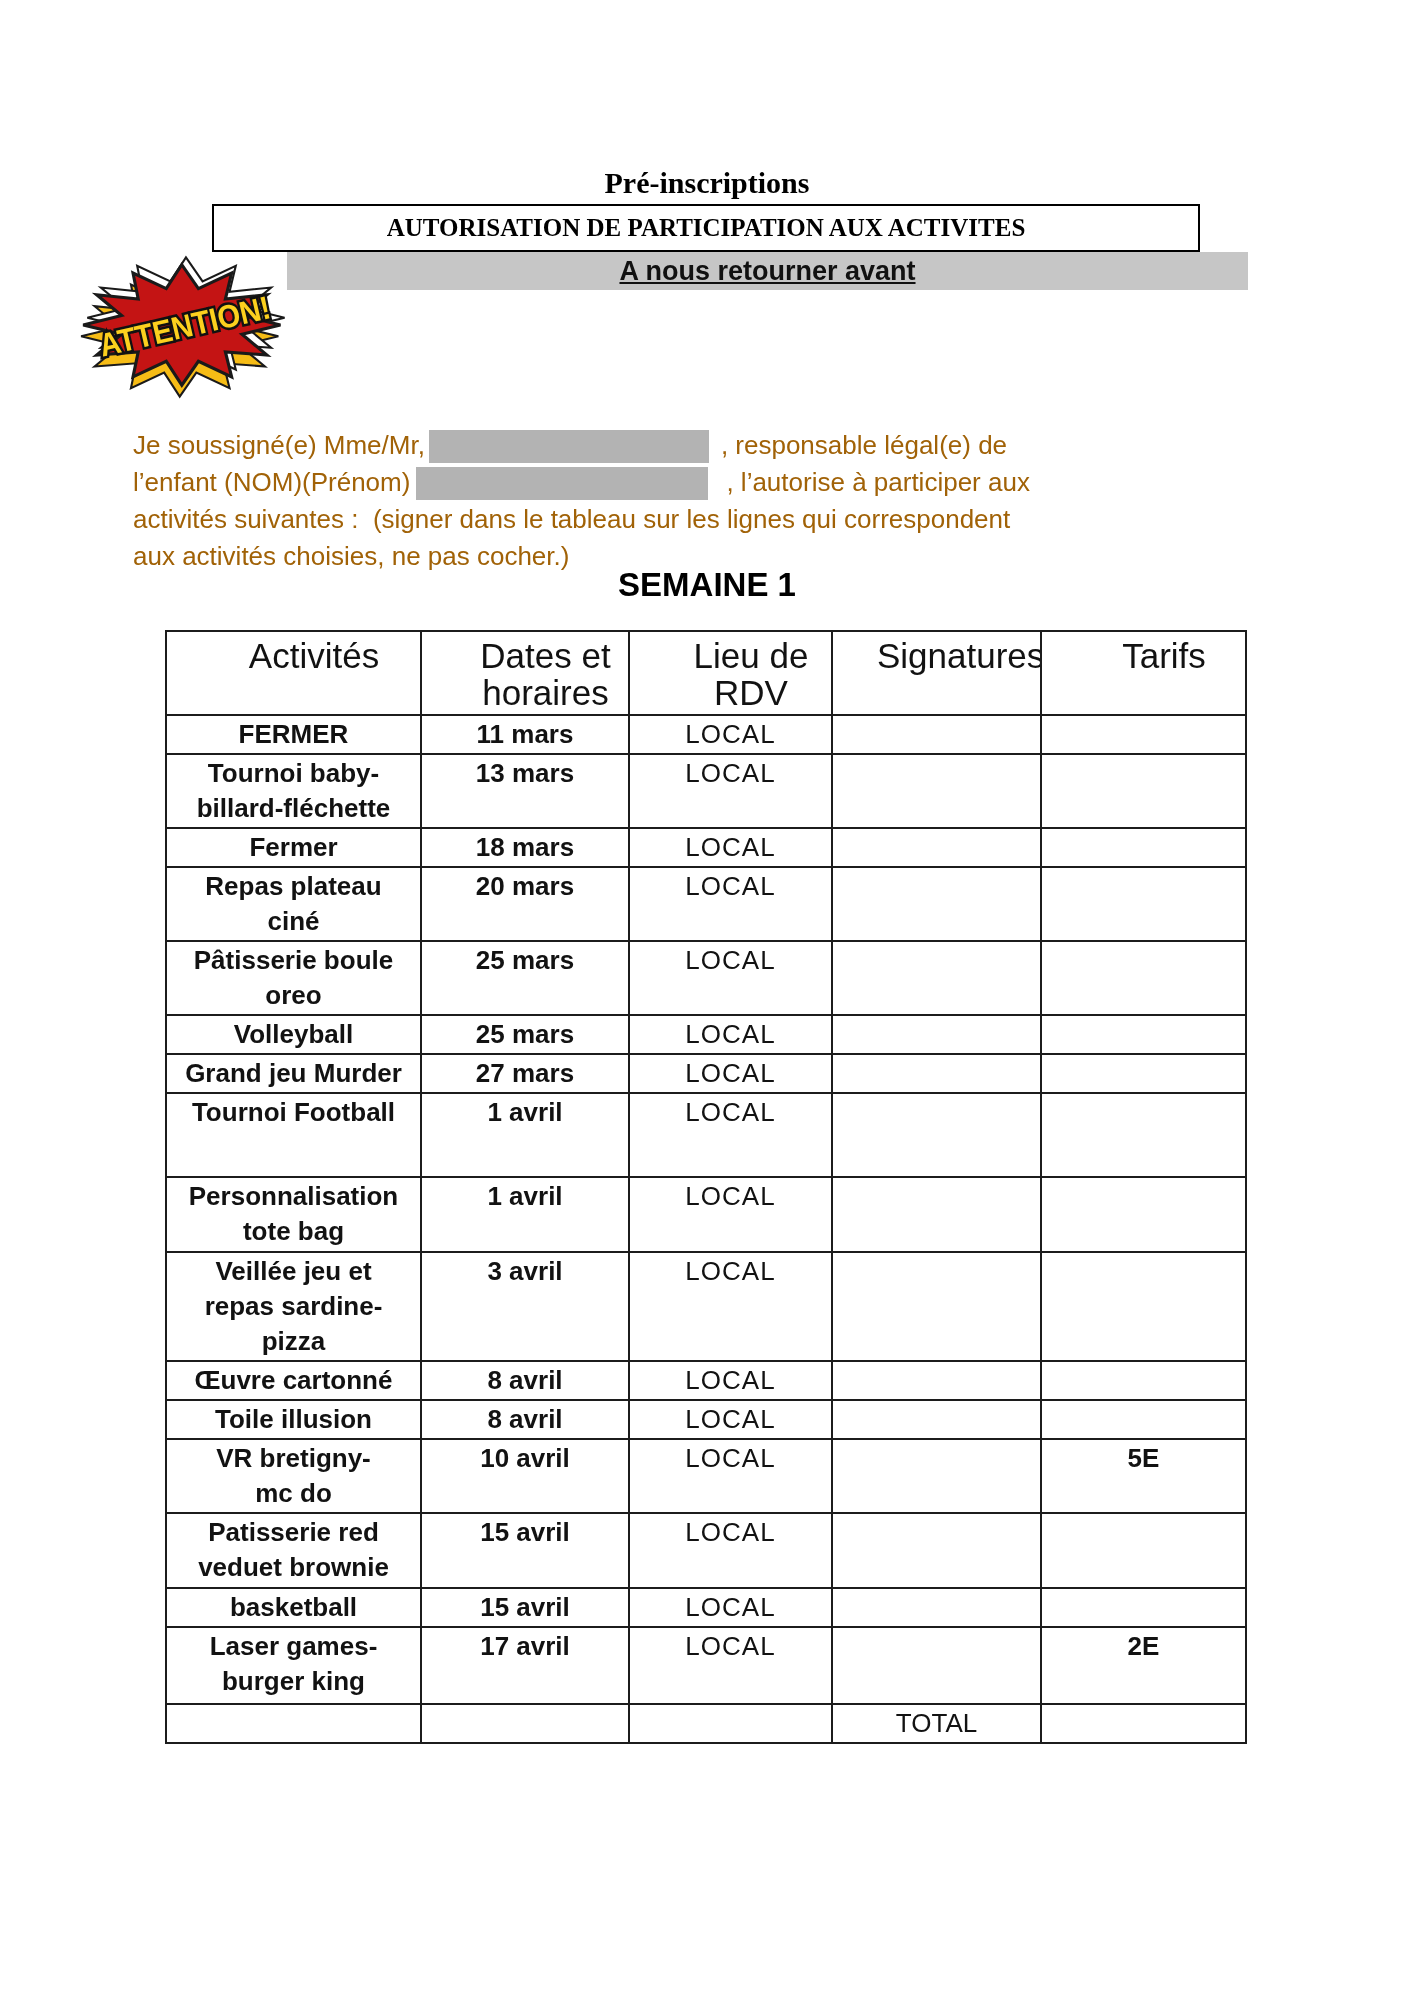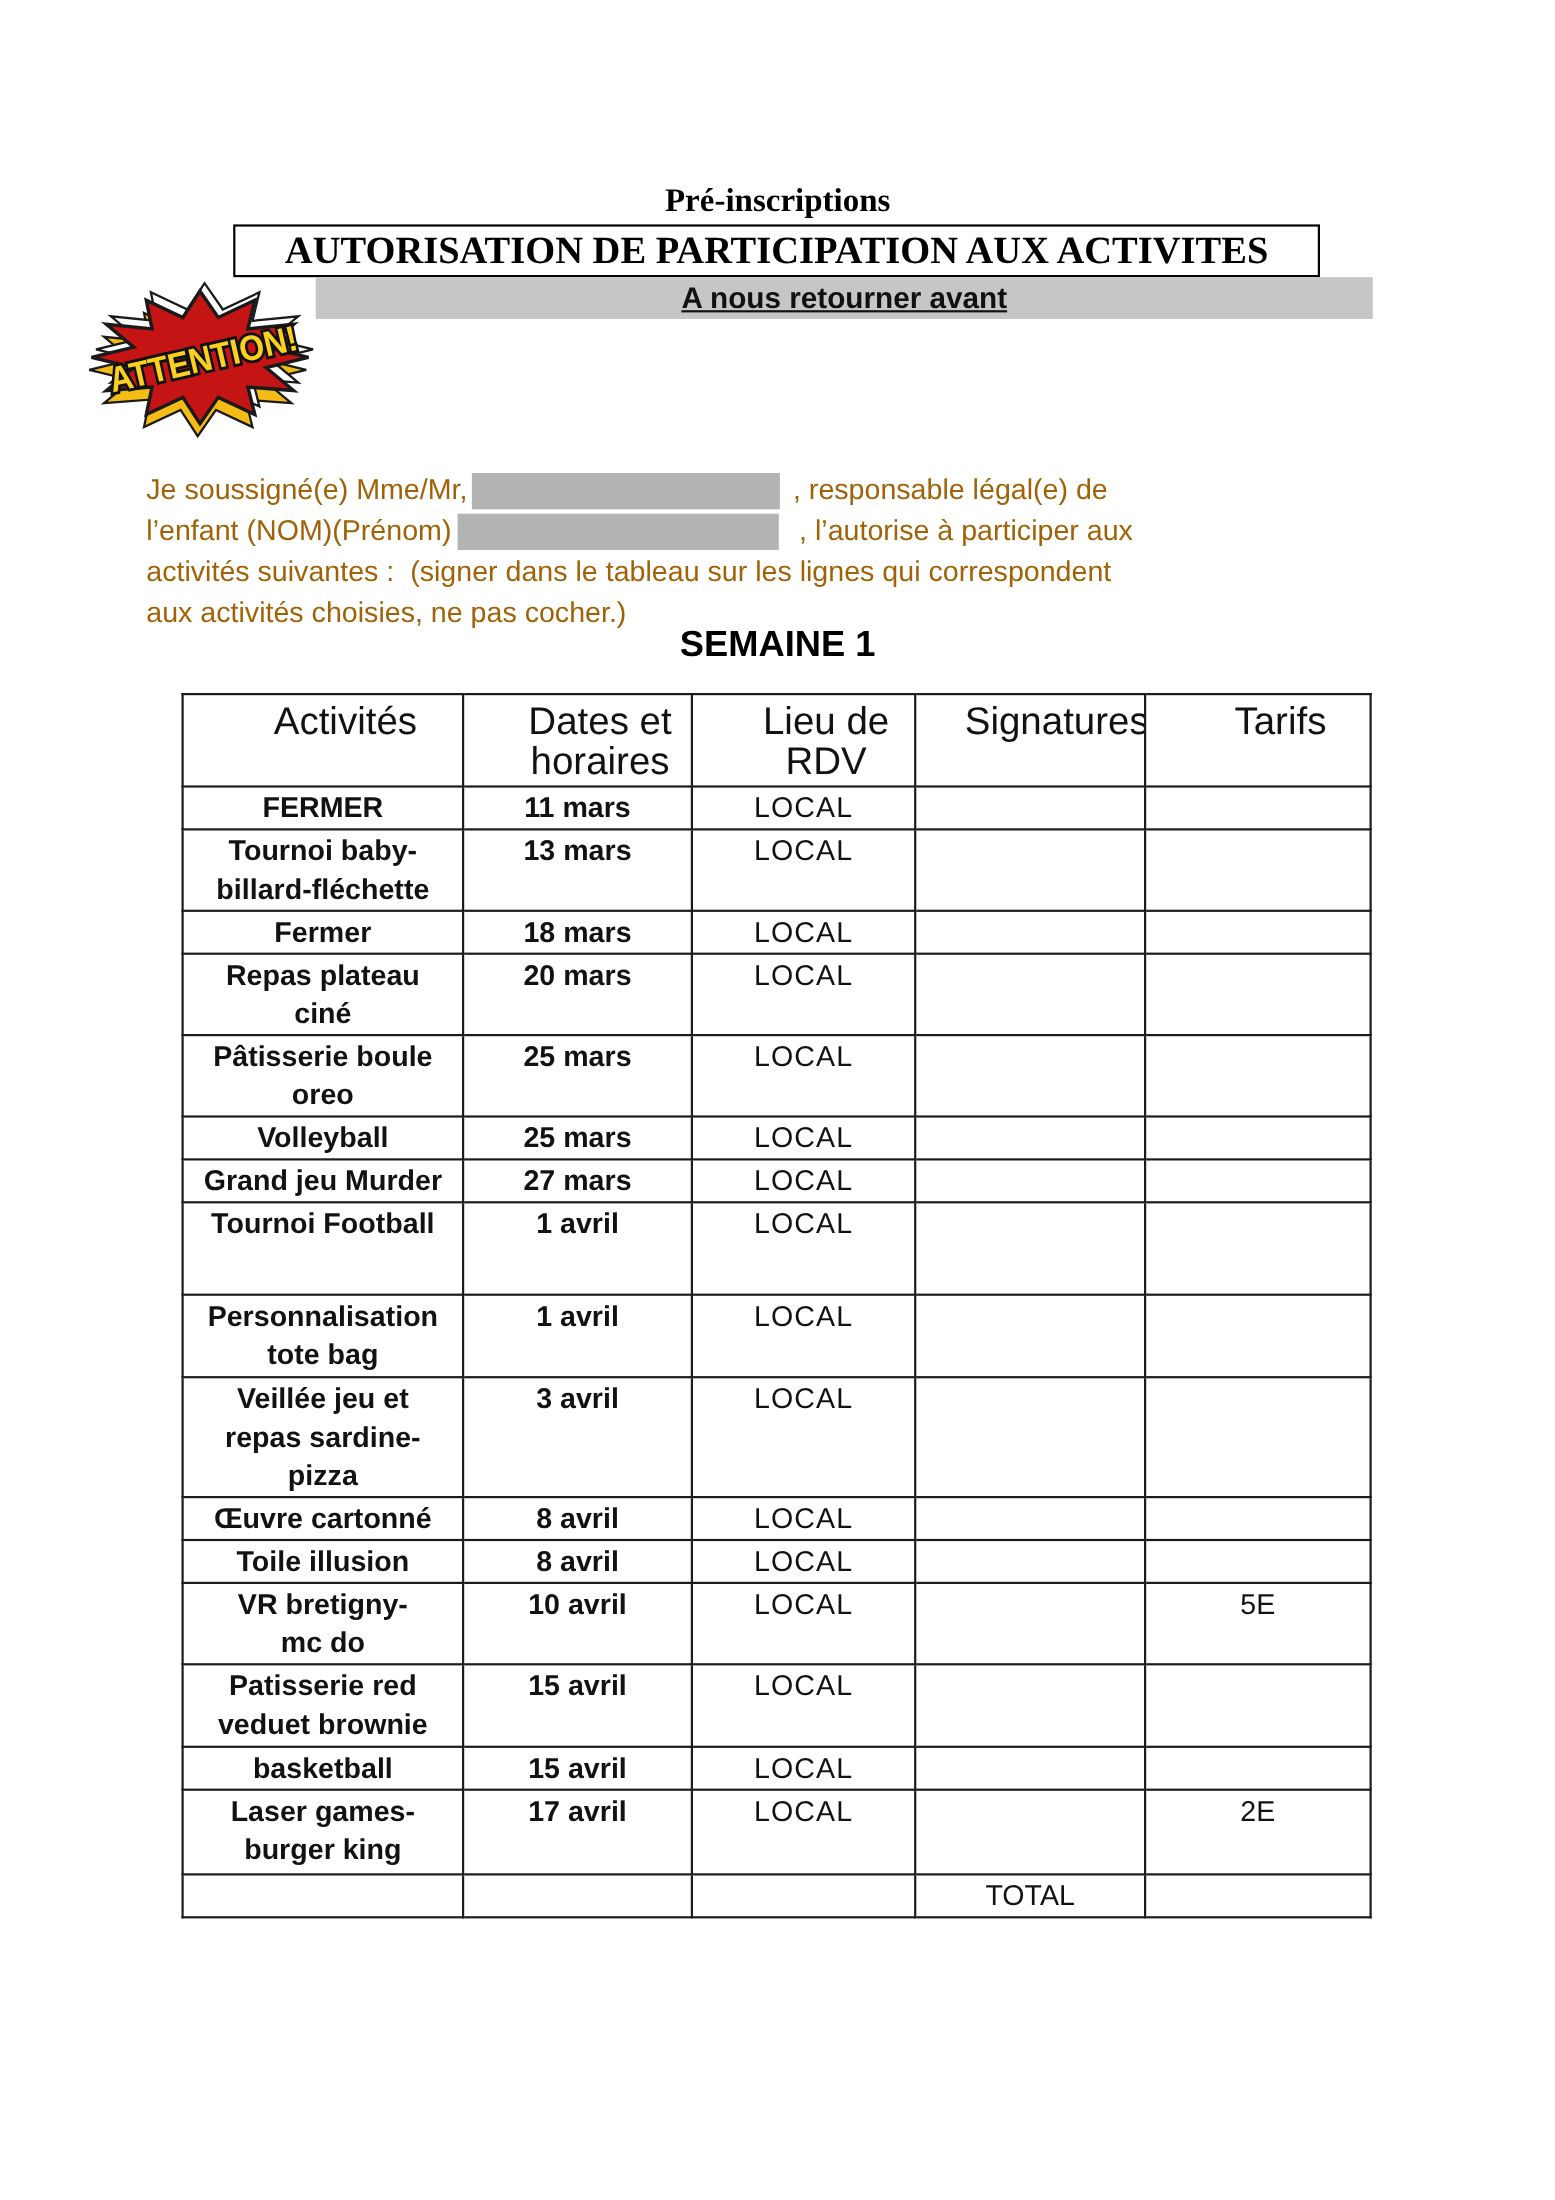--- a/index.html
+++ b/index.html
@@ -4,21 +4,21 @@
 <style>
   html,body{margin:0;padding:0;background:#ffffff;}
   .page{position:relative;width:1414px;height:2000px;background:#fff;
         font-family:"Liberation Sans",sans-serif;color:#161616;overflow:hidden;}
 
   .pre-title{position:absolute;top:166px;left:0;width:100%;text-align:center;
              font-family:"Liberation Serif",serif;font-weight:bold;font-size:30px;color:#000;}
 
   .title-box{position:absolute;left:212px;top:204px;width:984px;height:44px;
              border:2px solid #000;background:#fff;display:flex;align-items:center;justify-content:center;
-             font-family:"Liberation Serif",serif;font-weight:bold;font-size:35px;color:#000;white-space:nowrap;}
+             font-family:"Liberation Serif",serif;font-weight:bold;font-size:25px;color:#000;white-space:nowrap;}
 
   .banner{position:absolute;left:287px;top:252px;width:961px;height:38px;
           background:var(--banner-gray,#c6c6c6);display:flex;align-items:center;justify-content:center;
           font-weight:bold;font-size:27px;color:#111;text-decoration:underline;}
 
   .attention{position:absolute;left:78px;top:254px;width:218px;height:146px;}
   .burst-yellow{fill:var(--burst-yellow,#f6bc16);stroke:#1a1a1a;stroke-width:2;}
   .burst-white{fill:#ffffff;stroke:#1a1a1a;stroke-width:2;}
   .burst-red{fill:var(--burst-red,#c41414);stroke:#1a1a1a;stroke-width:3;}
   .burst-text{font-family:"Liberation Sans",sans-serif;font-weight:bold;font-size:31px;
@@ -35,21 +35,21 @@
 
   table.activities{position:absolute;left:165px;top:630px;width:1080px;
                    border-collapse:collapse;table-layout:fixed;color:#121212;}
   .activities th,.activities td{border:2px solid #1c1c1c;text-align:center;vertical-align:top;
                    white-space:pre-line;padding:1px 3px;overflow:hidden;}
   .activities th{font-weight:normal;font-size:35px;line-height:37px;height:76px;padding-top:5px;padding-left:44px;}
   .activities td{font-size:26px;line-height:35px;}
   td.col-activity{font-weight:bold;border-radius:18px;}
   td.col-date{font-weight:bold;}
   td.col-lieu{letter-spacing:1px;}
-  td.col-tarif{font-weight:normal;}
+  td.col-tarif{font-weight:bold;}
 </style>
 </head>
 <body>
 
 <div class="page">
 
   <div class="pre-title">Pré-inscriptions</div>
 
   <div class="title-box">
     <span>AUTORISATION DE PARTICIPATION AUX ACTIVITES</span>

